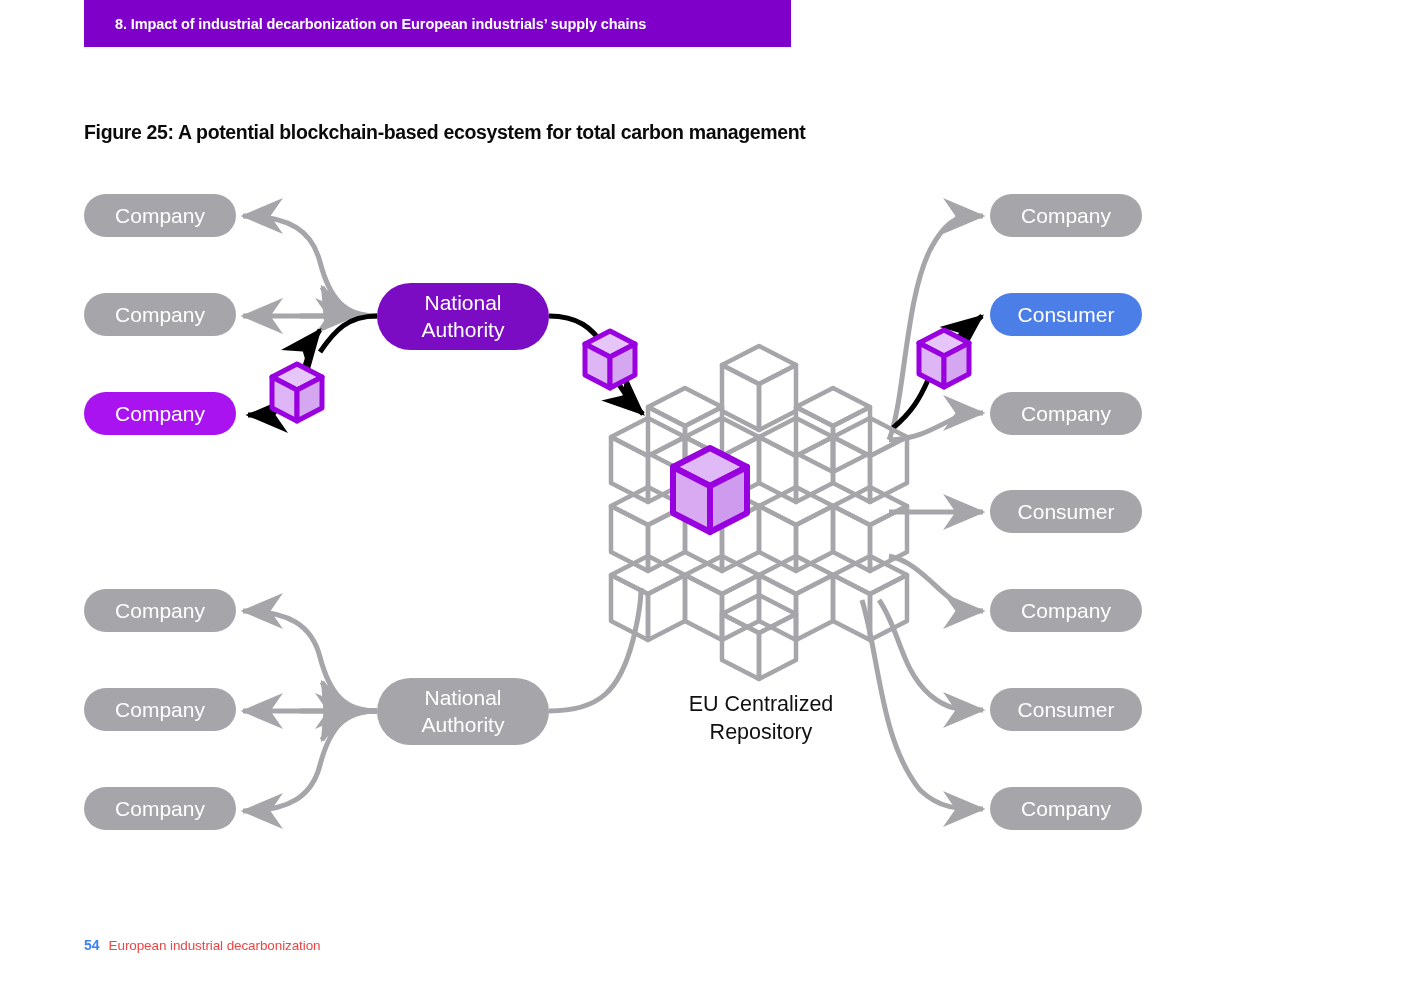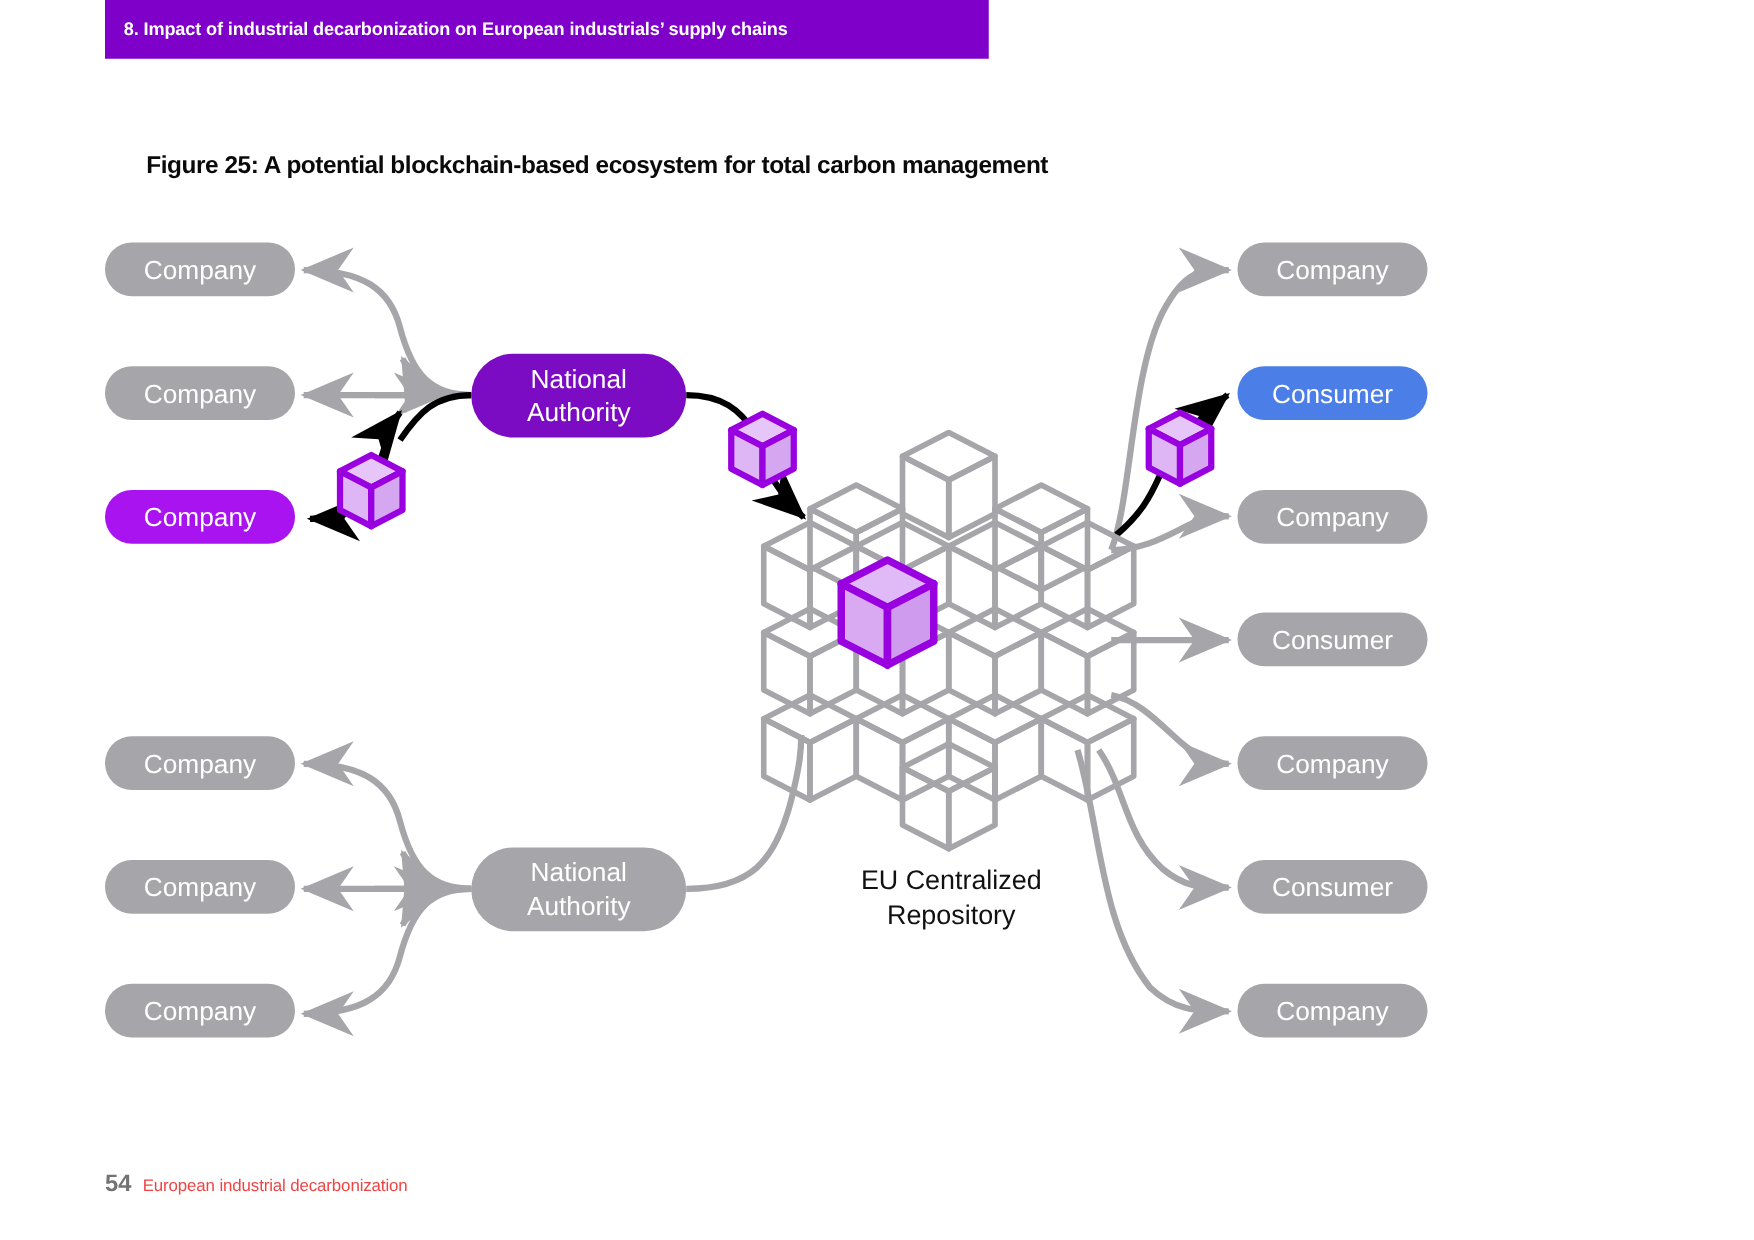--- a/index.html
+++ b/index.html
@@ -25,34 +25,33 @@
     height: 47px;
     background: #7F00C8;
     display: flex;
     align-items: center;
   }
   #chapter-banner .banner-text {
     color: #ffffff;
     font-size: 14.5px;
     font-weight: bold;
     letter-spacing: -0.1px;
-    padding-left: 15px;
+    padding-left: 31px;
   }
 
   
   #figure-title {
     position: absolute;
     left: 84px;
     top: 121px;
     font-size: 19.5px;
     font-weight: bold;
     color: #0a0a0a;
     letter-spacing: -0.35px;
     white-space: nowrap;
-    margin-left: 33px;
   }
 
   
   #diagram {
     position: absolute;
     left: 0;
     top: 0;
     width: 1403px;
     height: 992px;
   }
@@ -63,23 +62,23 @@
   
   #page-footer {
     position: absolute;
     left: 84px;
     top: 937px;
     display: flex;
     align-items: baseline;
     gap: 9px;
   }
   #page-footer .page-num {
-    font-size: 19px;
+    font-size: 14px;
     font-weight: bold;
-    color: #737373;
+    color: #3b82f6;
   }
   #page-footer .footer-label {
     font-size: 13.5px;
     color: #ef4444;
     letter-spacing: -0.1px;
   }
 
   
   .node-label {
     font-family: "Liberation Sans", sans-serif;

